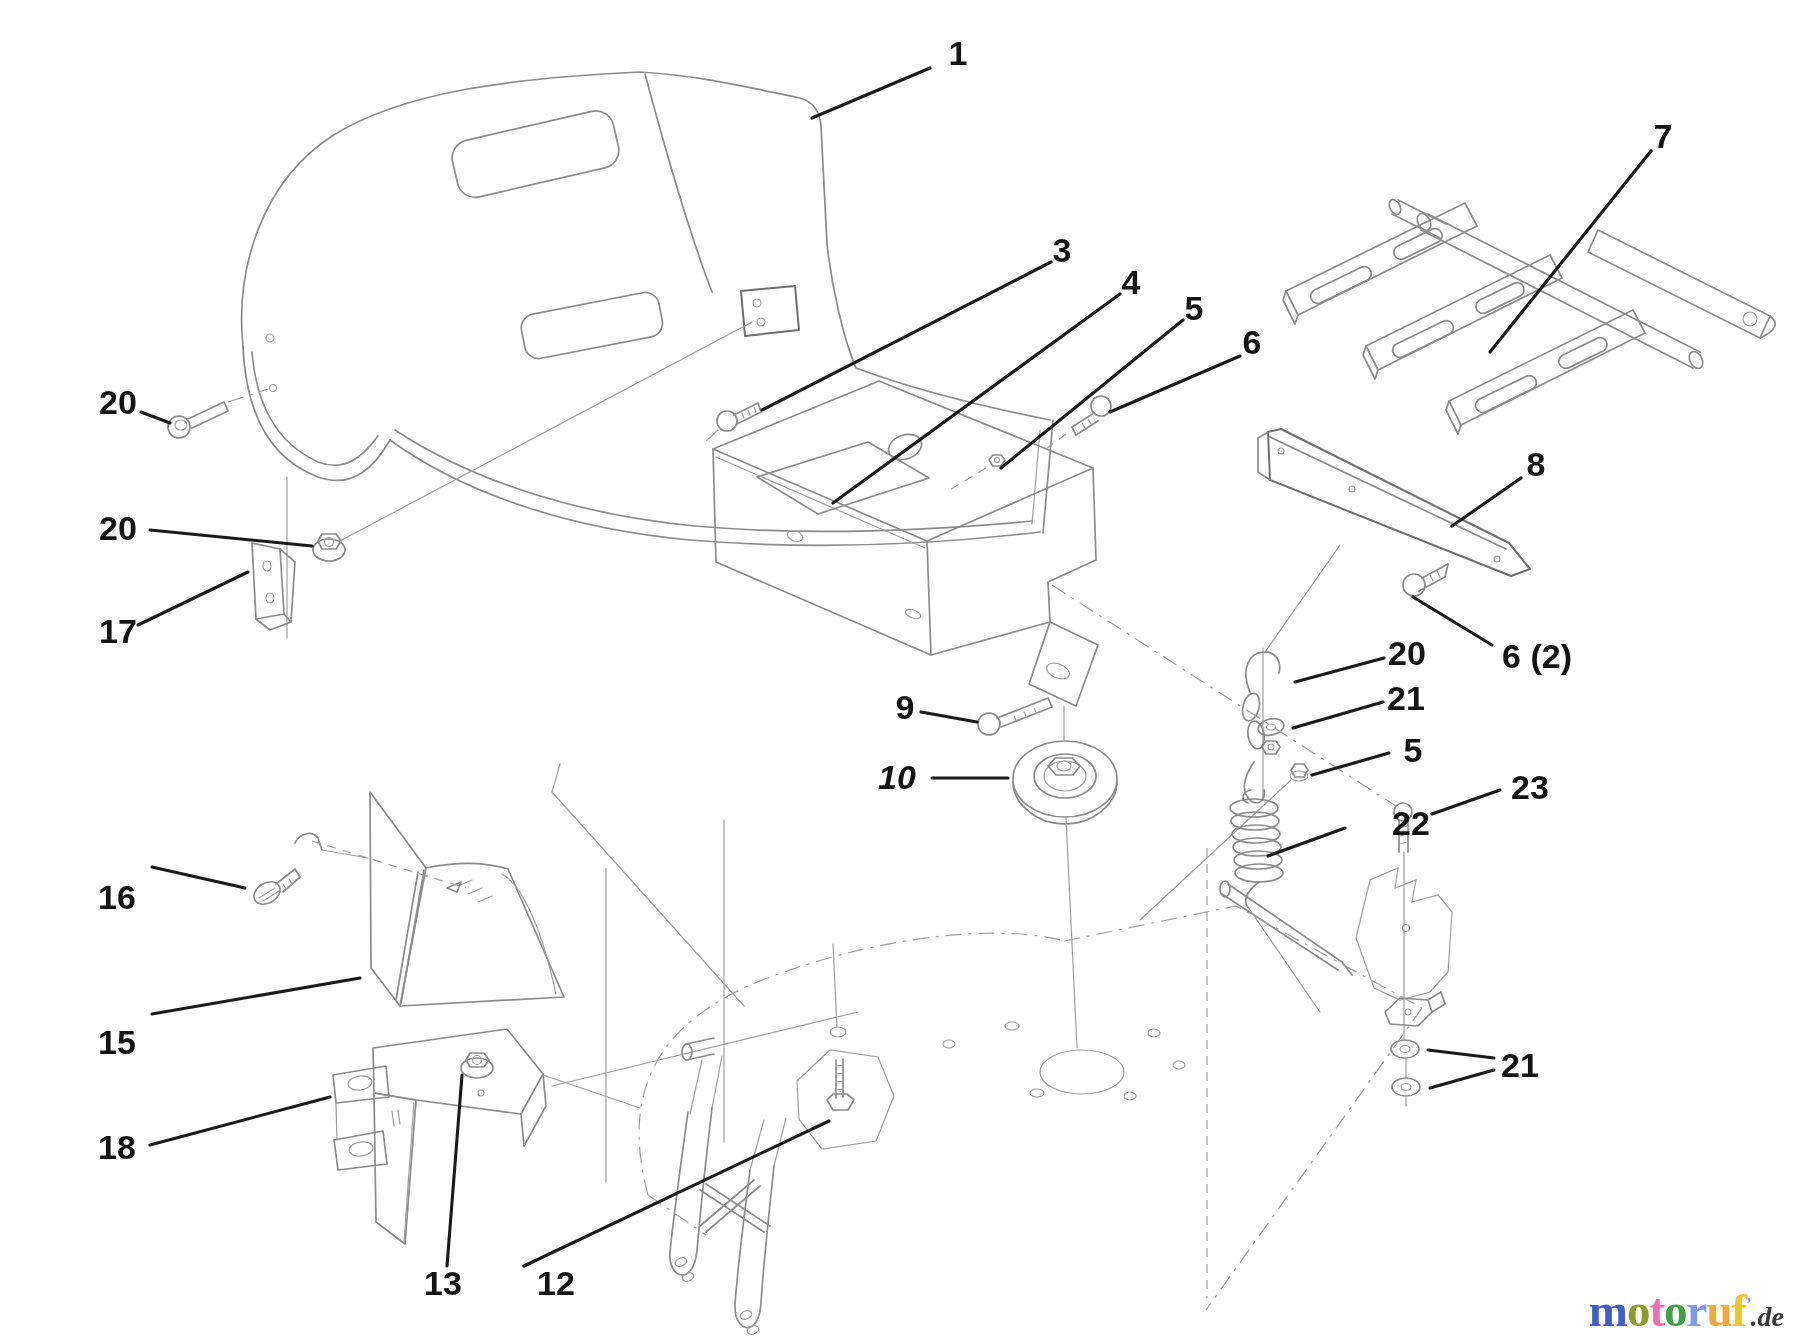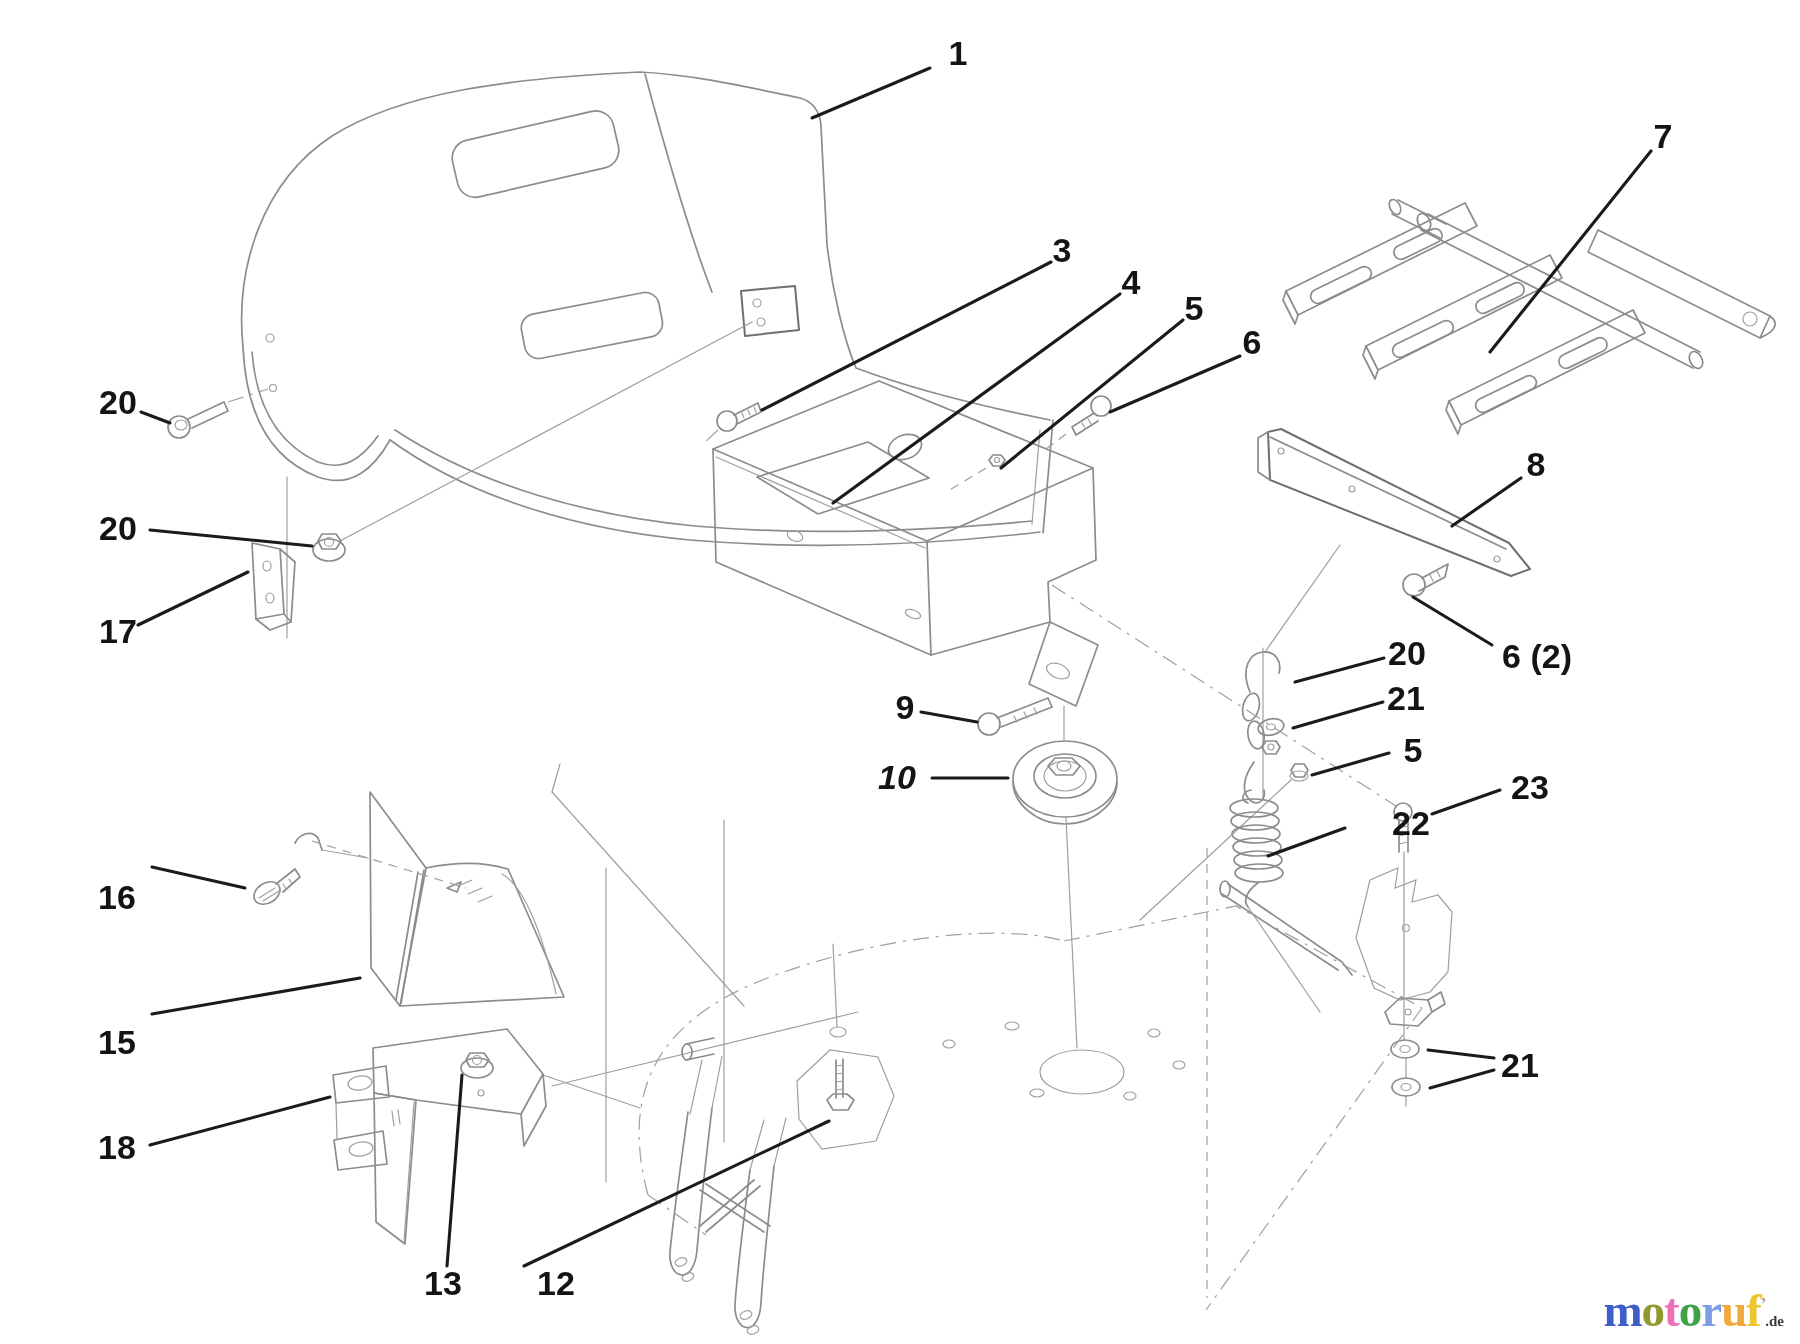--- a/index.html
+++ b/index.html
@@ -3,21 +3,21 @@
 <meta charset="utf-8">
 <style>
   html,body{margin:0;padding:0;background:#fff;}
   #stage{position:relative;width:1800px;height:1344px;background:#ffffff;overflow:hidden;
          font-family:"Liberation Sans", sans-serif;}
   #art{position:absolute;left:0;top:0;}
   .callout{position:absolute;transform:translate(-50%,-50%);font-size:34px;font-weight:700;
            color:#141414;white-space:nowrap;letter-spacing:0px;}
   .logo{position:absolute;right:16px;bottom:10px;font-family:"Liberation Serif", serif;
         font-weight:700;font-size:47px;line-height:1;letter-spacing:-1px;cursor:pointer;}
-  .logo .dom{font-size:15px;font-weight:700;letter-spacing:0;}
+  .logo .dom{font-size:28px;font-weight:700;letter-spacing:0;font-style:italic;}
   .logo .tm{font-size:16px;color:#9a9a9a;vertical-align:super;}
   svg *{vector-effect:non-scaling-stroke;}
   .ln{fill:none;stroke:#8c8c8c;stroke-width:1.7;stroke-linecap:round;stroke-linejoin:round;}
   .thin{fill:none;stroke:#9f9f9f;stroke-width:1.2;stroke-linecap:round;}
   .dashdot{fill:none;stroke:#9f9f9f;stroke-width:1.2;stroke-dasharray:16 7 3 7;}
   .dashed{fill:none;stroke:#9f9f9f;stroke-width:1.2;stroke-dasharray:9 7;}
   .leader{fill:none;stroke:#1b1b1b;stroke-width:3.1;stroke-linecap:round;}
   .dk{fill:none;stroke:#6f6f6f;stroke-width:2;stroke-linecap:round;stroke-linejoin:round;}
 </style>
 </head>

